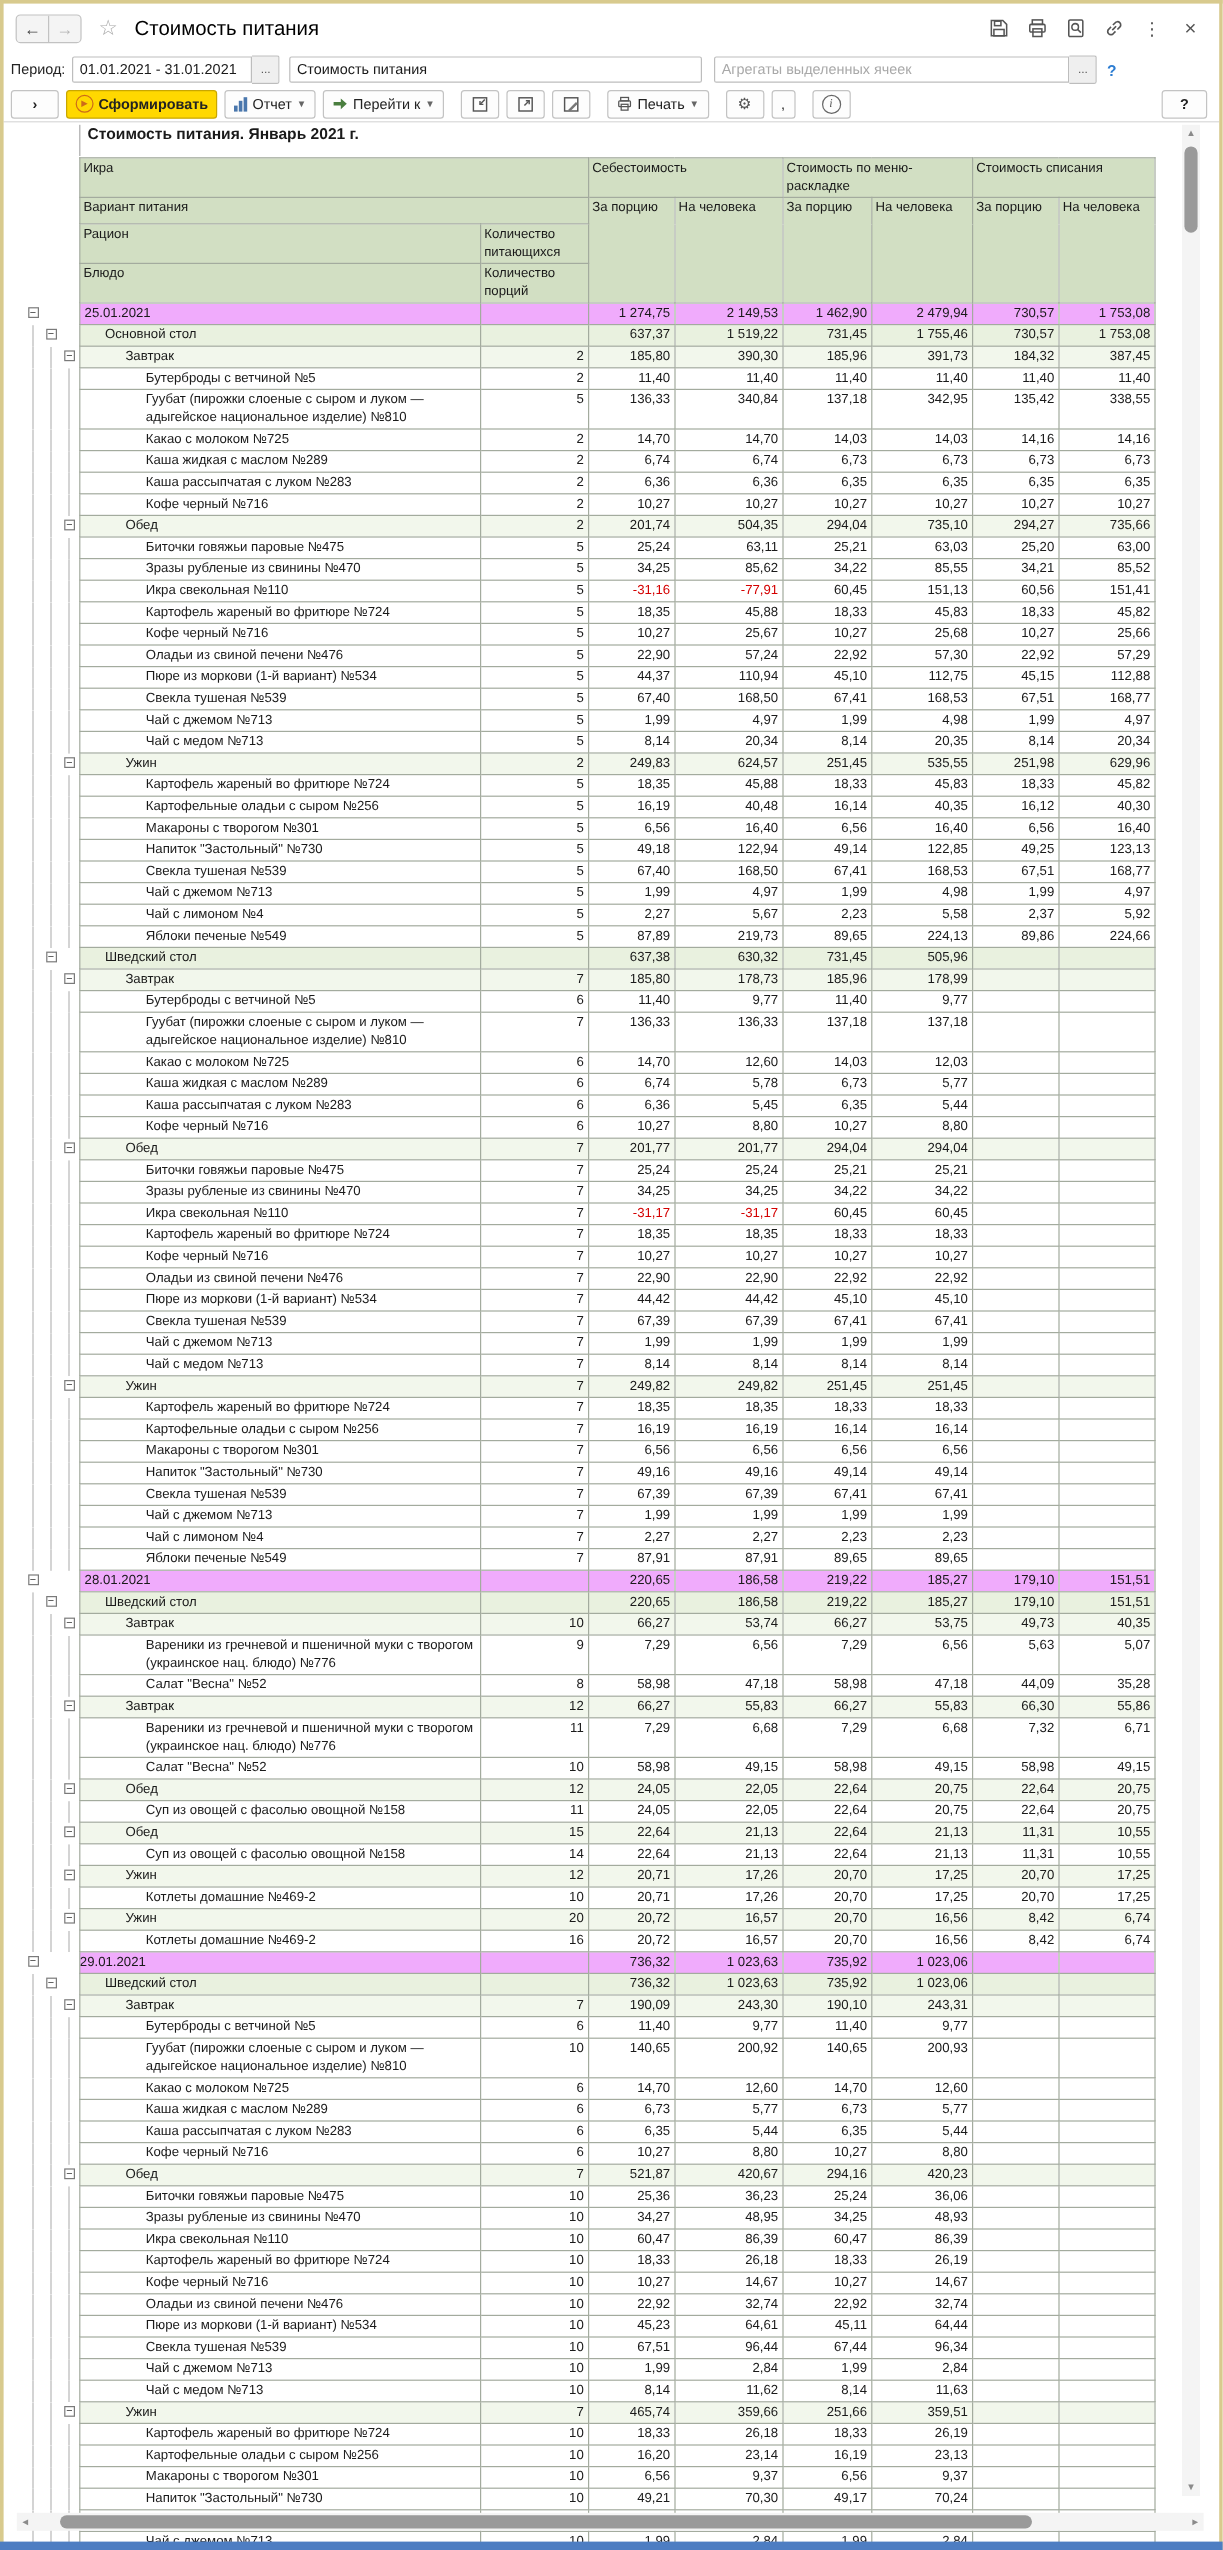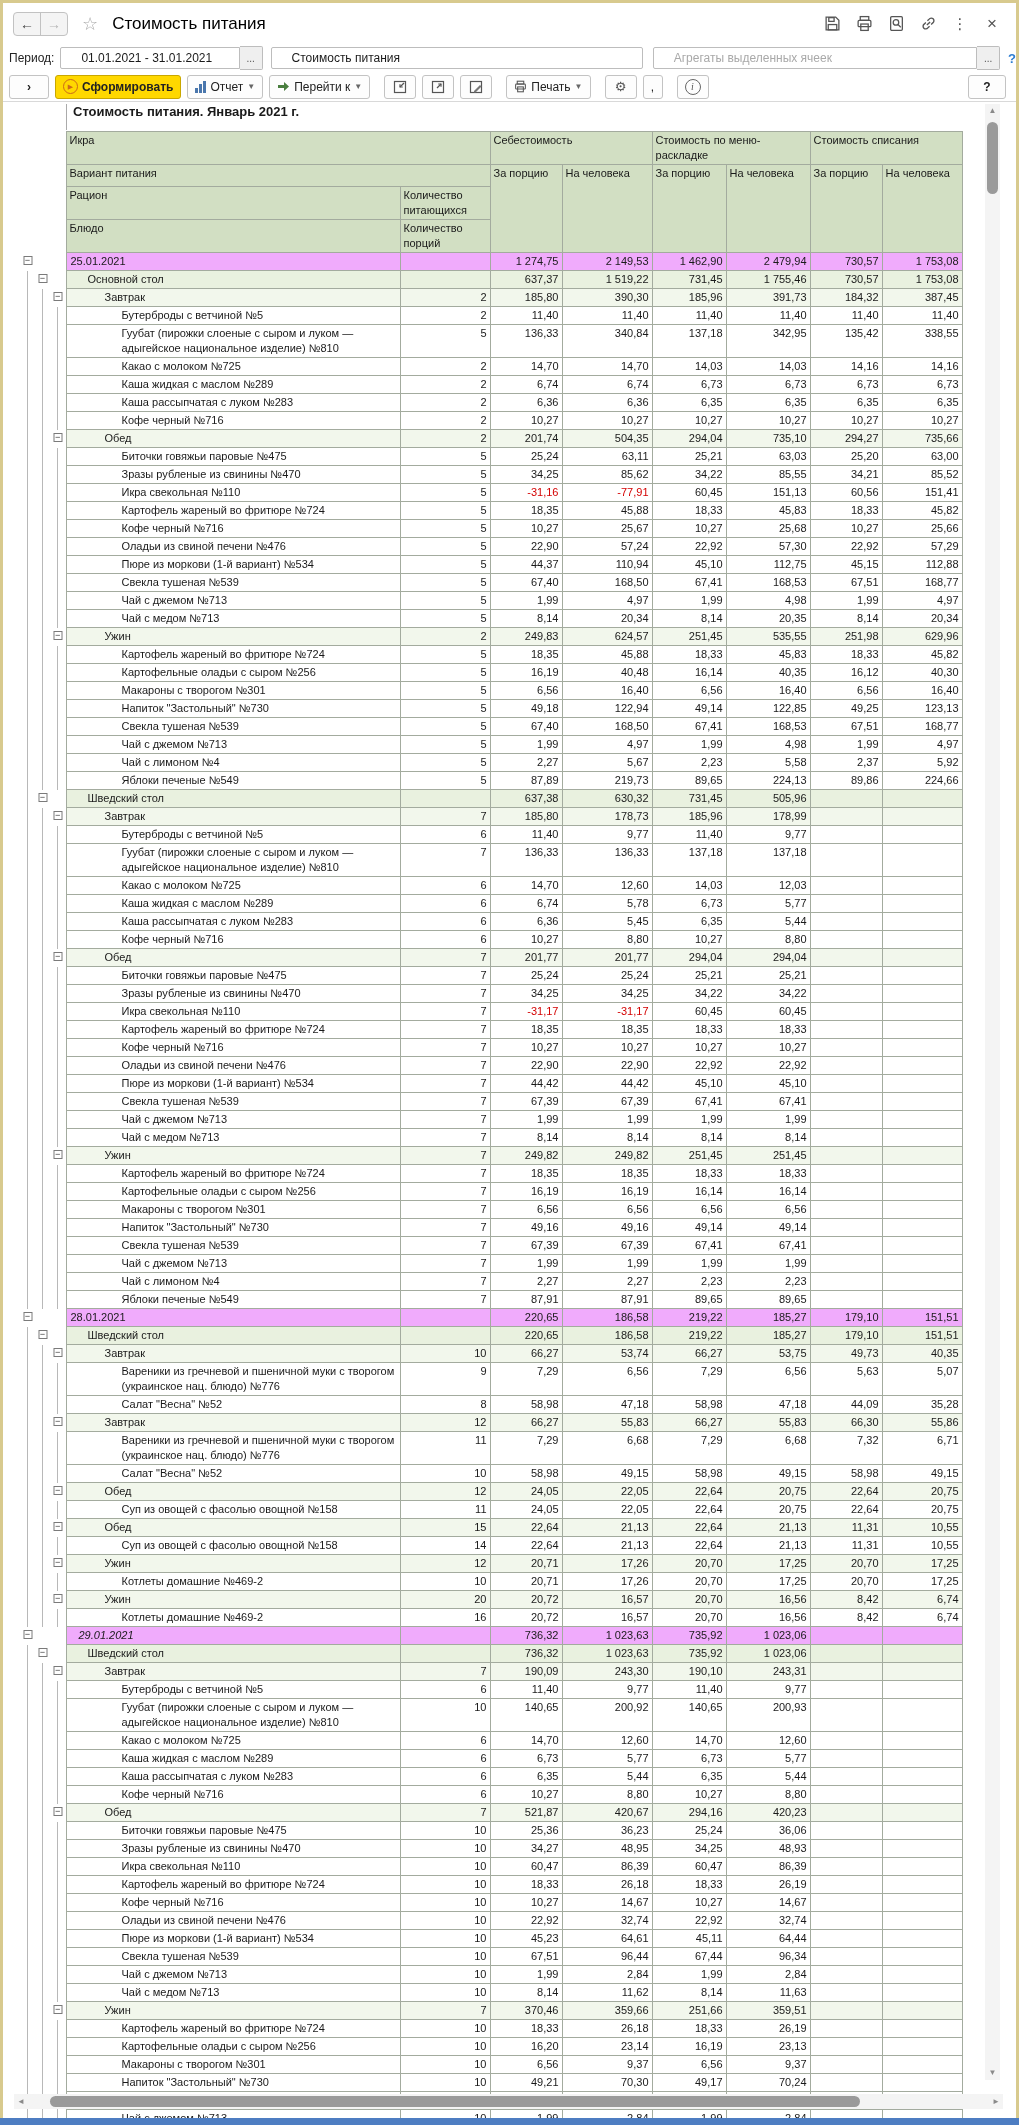--- a/index.html
+++ b/index.html
@@ -18,21 +18,21 @@
   .navbtn+.navbtn{border-left:1px solid #c2c2c2;color:#b5b5b5;}
   .star{margin-left:14px;font-size:18px;color:#a8a8a8;}
   .wtitle{margin-left:14px;font-size:17px;color:#000;}
   .tb-icons{margin-left:auto;display:flex;align-items:center;gap:12px;margin-right:14px;}
   .tbi{width:20px;height:20px;display:flex;align-items:center;justify-content:center;color:#555;font-size:15px;cursor:pointer;}
   .tbi svg{display:block;}
 
   
   .filters{position:absolute;left:3px;top:44px;width:1013px;height:28px;display:flex;align-items:center;}
   .flabel{font-size:12px;margin-left:6px;color:#222;}
-  .inp{height:20px;border:1px solid #bdbdbd;border-radius:2px;font-size:12px;padding:0 20px;display:flex;align-items:center;background:#fff;color:#1a1a1a;}
+  .inp{height:20px;border:1px solid #bdbdbd;border-radius:2px;font-size:12px;padding:0 5px;display:flex;align-items:center;background:#fff;color:#1a1a1a;}
   .inp.placeholder{color:#a9a9a9;}
   .dots{height:22px;width:22px;border:1px solid #bdbdbd;border-left:none;border-radius:0 2px 2px 0;background:#efefef;font-size:10px;color:#555;display:flex;align-items:center;justify-content:center;cursor:pointer;}
   .qmark{color:#2d7dd2;font-size:13px;margin-left:8px;font-weight:bold;}
 
   
   .cmdbar{position:absolute;left:3px;top:72px;width:1013px;height:29px;display:flex;align-items:center;border-bottom:1px solid #d9d9d9;background:#fff;}
   .btn{height:22px;border:1px solid #c3c3c3;border-radius:3px;background:#fdfdfd;display:flex;align-items:center;font-size:12px;padding:0 7px;margin-left:6px;gap:4px;cursor:pointer;color:#222;}
   .btn .caret{font-size:8px;color:#666;}
   .btn.yellow{background:#ffd800;border-color:#c9a700;font-weight:bold;}
   .playcirc{width:13px;height:13px;border:1.5px solid #cc6a1a;border-radius:50%;display:flex;align-items:center;justify-content:center;color:#cc6a1a;font-size:7px;line-height:1;}
@@ -1237,21 +1237,21 @@
         <td class="b num">16,56</td>
         <td class="b num">8,42</td>
         <td class="b num">6,74</td>
       </tr>
       <tr class="data-row r-date">
         <td class="gut">
           <span class="box">−</span>
         </td>
         <td class="gut"></td>
         <td class="gut"></td>
-        <td class="b desc" style="padding-left: 12px; font-style: italic;">29.01.2021</td>
+        <td class="b desc" style="padding-left: 0;">29.01.2021</td>
         <td class="b num"></td>
         <td class="b num">736,32</td>
         <td class="b num">1 023,63</td>
         <td class="b num">735,92</td>
         <td class="b num">1 023,06</td>
         <td class="b num"></td>
         <td class="b num"></td>
       </tr>
       <tr class="data-row r-stol">
         <td class="gut line"></td>
@@ -1507,21 +1507,21 @@
         <td class="b num"></td>
       </tr>
       <tr class="data-row r-meal">
         <td class="gut line"></td>
         <td class="gut line"></td>
         <td class="gut">
           <span class="box">−</span>
         </td>
         <td class="b desc" style="padding-left: 38px;">Ужин</td>
         <td class="b num">7</td>
-        <td class="b num">370,46</td>
+        <td class="b num">465,74</td>
         <td class="b num">359,66</td>
         <td class="b num">251,66</td>
         <td class="b num">359,51</td>
         <td class="b num"></td>
         <td class="b num"></td>
       </tr>
       <tr class="data-row r-dish">
         <td class="gut line"></td>
         <td class="gut line"></td>
         <td class="gut line"></td>

